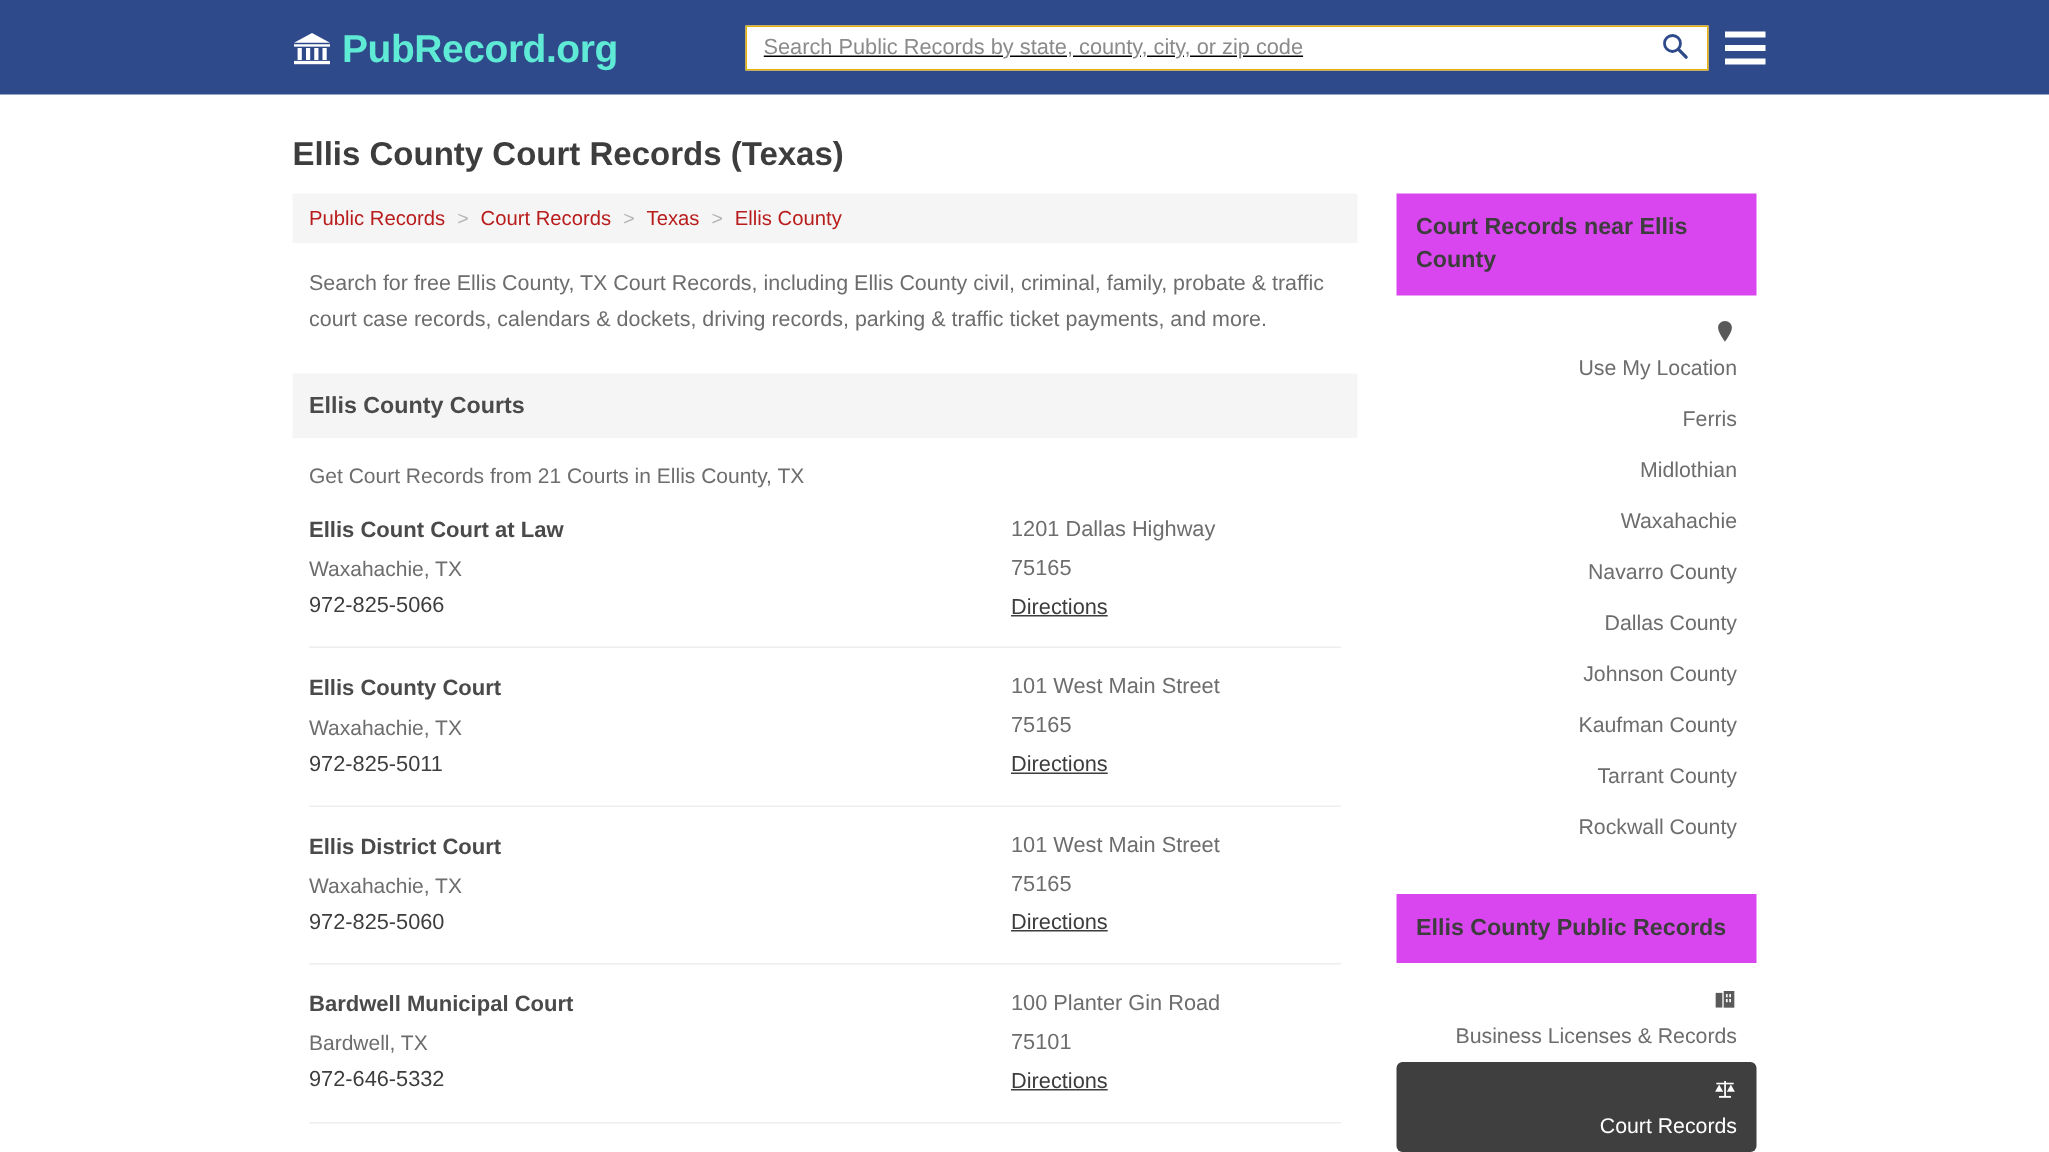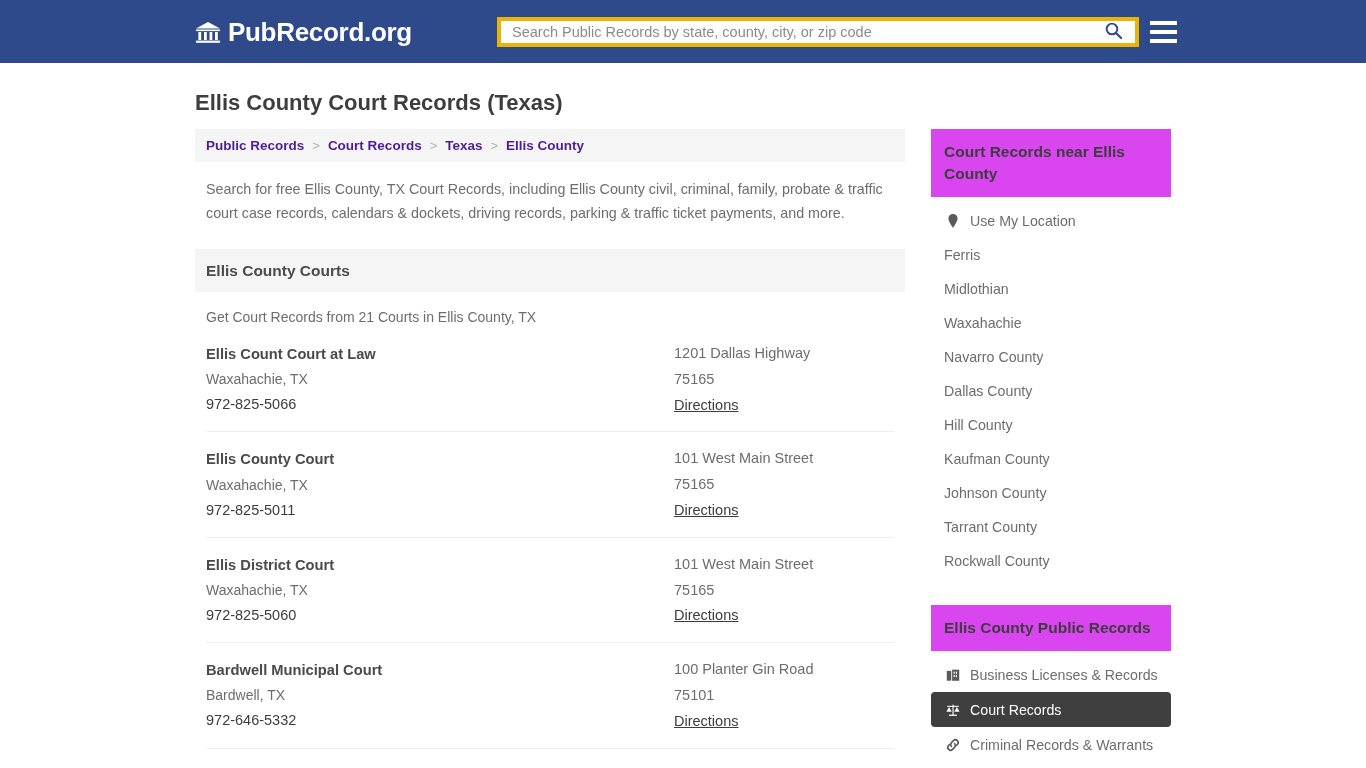--- a/index.html
+++ b/index.html
@@ -27,37 +27,38 @@
     gap: 7px;
     text-decoration: none;
     flex: 0 0 auto;
   }
   .brand-icon {
     width: 26px; height: 26px;
     display: block;
     flex: 0 0 auto;
   }
   .brand-text {
-    color: #ffffff;
+    color: #5eead4;
     font-size: 26px;
     font-weight: bold;
     letter-spacing: -0.3px;
     line-height: 1;
     white-space: nowrap;
   }
   .search-wrap {
     position: absolute;
     left: 497px;
     top: 17px;
     width: 642px;
     height: 30px;
     background: #ffffff;
-    border: 4px solid #eab308;
+    border: 1px solid #eab308;
     display: flex;
     align-items: center;
+    text-decoration: underline;
   }
   .search-input {
     flex: 1 1 auto;
     border: none;
     outline: none;
     height: 26px;
     padding: 0 8px 0 11px;
     font-size: 14.5px;
     font-family: "Liberation Sans", "DejaVu Sans", sans-serif;
     color: #333;
@@ -112,23 +113,22 @@
     background: #f5f5f5;
     padding: 9px 11px;
     font-size: 13.5px;
     color: #6d6d6d;
     display: flex;
     align-items: center;
     flex-wrap: wrap;
     gap: 0;
   }
   .breadcrumb a {
-    color: #4c1d95;
+    color: #b91c1c;
     text-decoration: none;
-    font-weight: bold;
   }
   .breadcrumb .sep {
     color: #b4b4b4;
     padding: 0 8px;
     font-size: 13px;
   }
 
   
   .intro {
     font-size: 14.3px;
@@ -206,20 +206,21 @@
   .side-list { padding: 6px 0 0 0; }
   .side-item {
     display: flex;
     align-items: flex-end;
     gap: 9px;
     padding: 9px 13px;
     font-size: 14.2px;
     color: #6d6d6d;
     text-decoration: none;
     cursor: pointer;
+    flex-direction: column;
   }
   .side-item.active {
     background: #3f3f3f;
     color: #ffffff;
     border-radius: 4px;
   }
   .side-item .ico {
     width: 17px; height: 17px;
     flex: 0 0 17px;
     display: flex; align-items: center; justify-content: center;
@@ -352,27 +353,24 @@
           <a class="side-item" href="#">
             <span>Waxahachie</span>
           </a>
           <a class="side-item" href="#">
             <span>Navarro County</span>
           </a>
           <a class="side-item" href="#">
             <span>Dallas County</span>
           </a>
           <a class="side-item" href="#">
-            <span>Hill County</span>
+            <span>Johnson County</span>
           </a>
           <a class="side-item" href="#">
             <span>Kaufman County</span>
-          </a>
-          <a class="side-item" href="#">
-            <span>Johnson County</span>
           </a>
           <a class="side-item" href="#">
             <span>Tarrant County</span>
           </a>
           <a class="side-item" href="#">
             <span>Rockwall County</span>
           </a>
         </div>
 
       <div class="side-panel-2">

